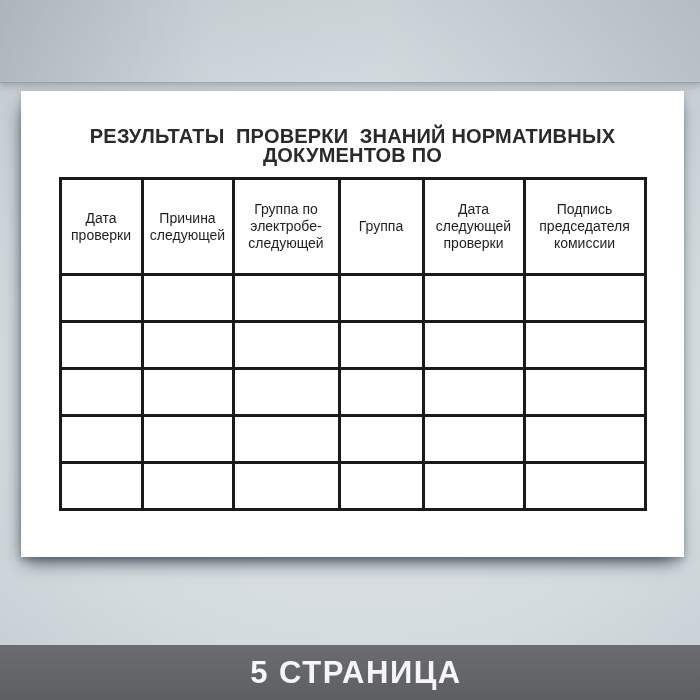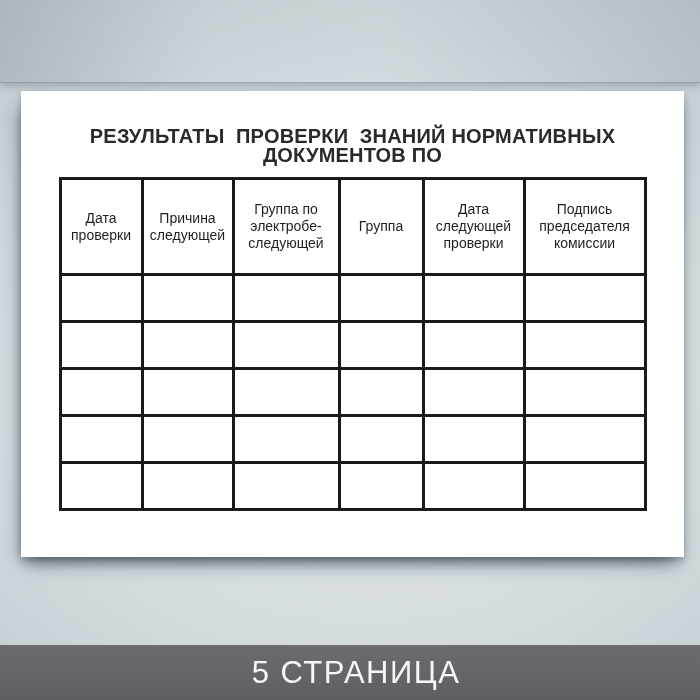--- a/index.html
+++ b/index.html
@@ -65,21 +65,21 @@
   .results-table tbody td { height: 44px; background: #ffffff; }
 
   
   .banner {
     position: absolute; left: 0; bottom: 0; width: 700px; height: 55px;
     background: linear-gradient(180deg, #6a6c70 0%, #5d5f63 100%);
     display: flex; align-items: center; justify-content: center;
   }
   .banner span {
     color: var(--banner-text, #f6f6f6);
-    font-size: 31px; font-weight: normal; letter-spacing: 1.5px; margin-left: 12px;
+    font-size: 31px; font-weight: bold; letter-spacing: 1.5px; margin-left: 12px;
   }
 </style>
 </head>
 <body>
 
 <div class="stage">
   <div class="backdrop">
     <div class="fold"></div>
   </div>
 

